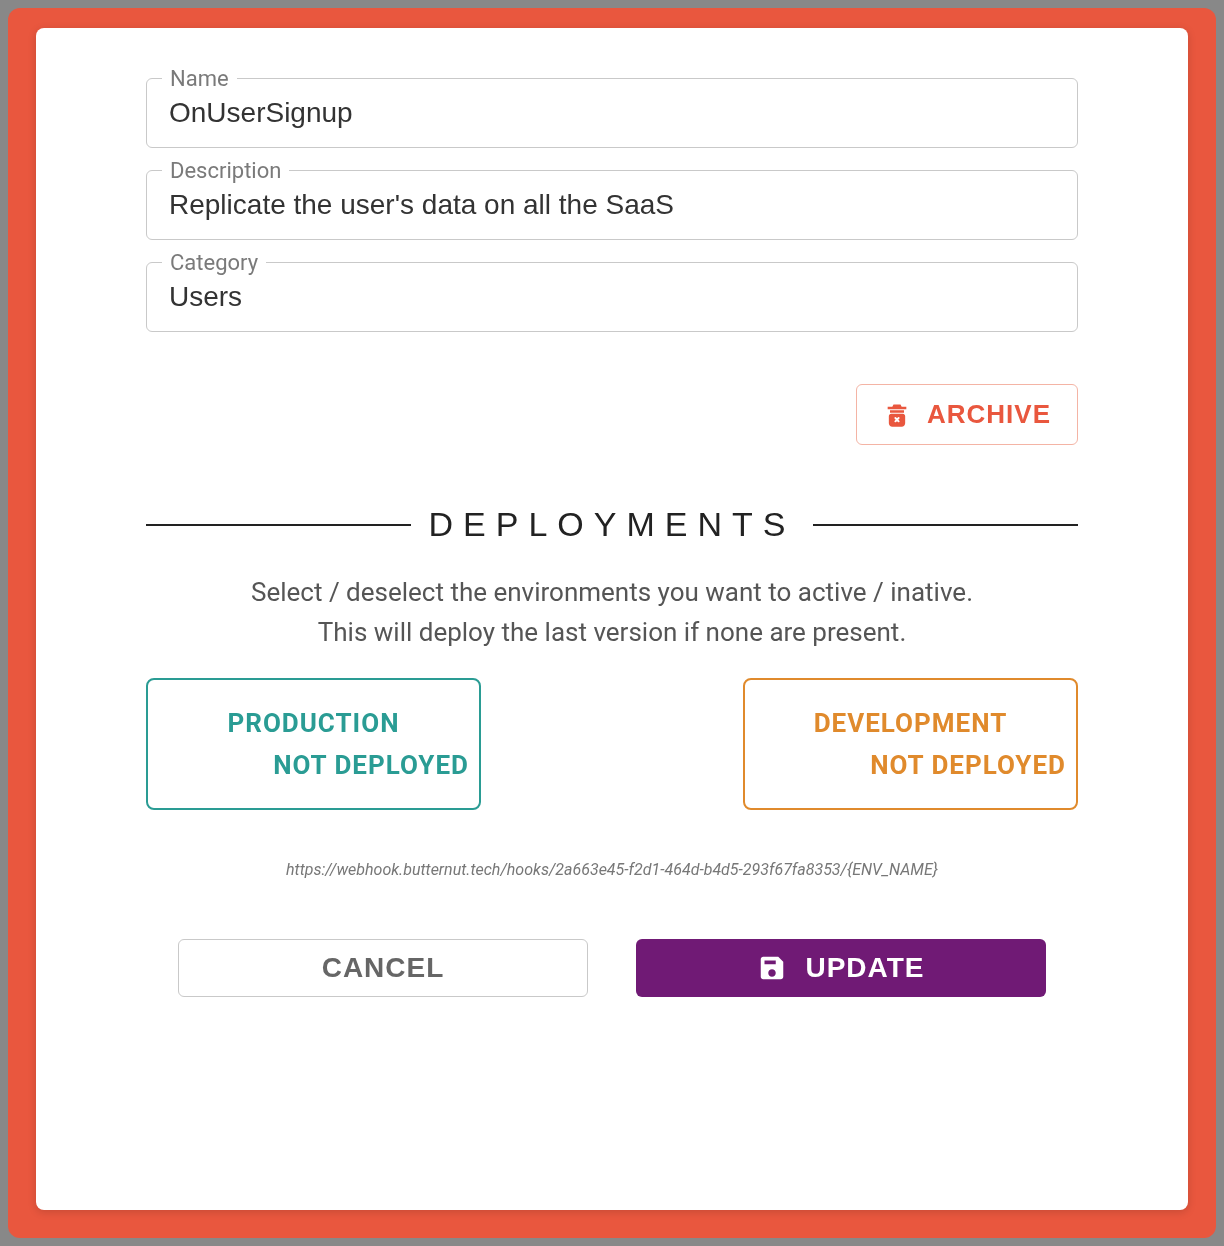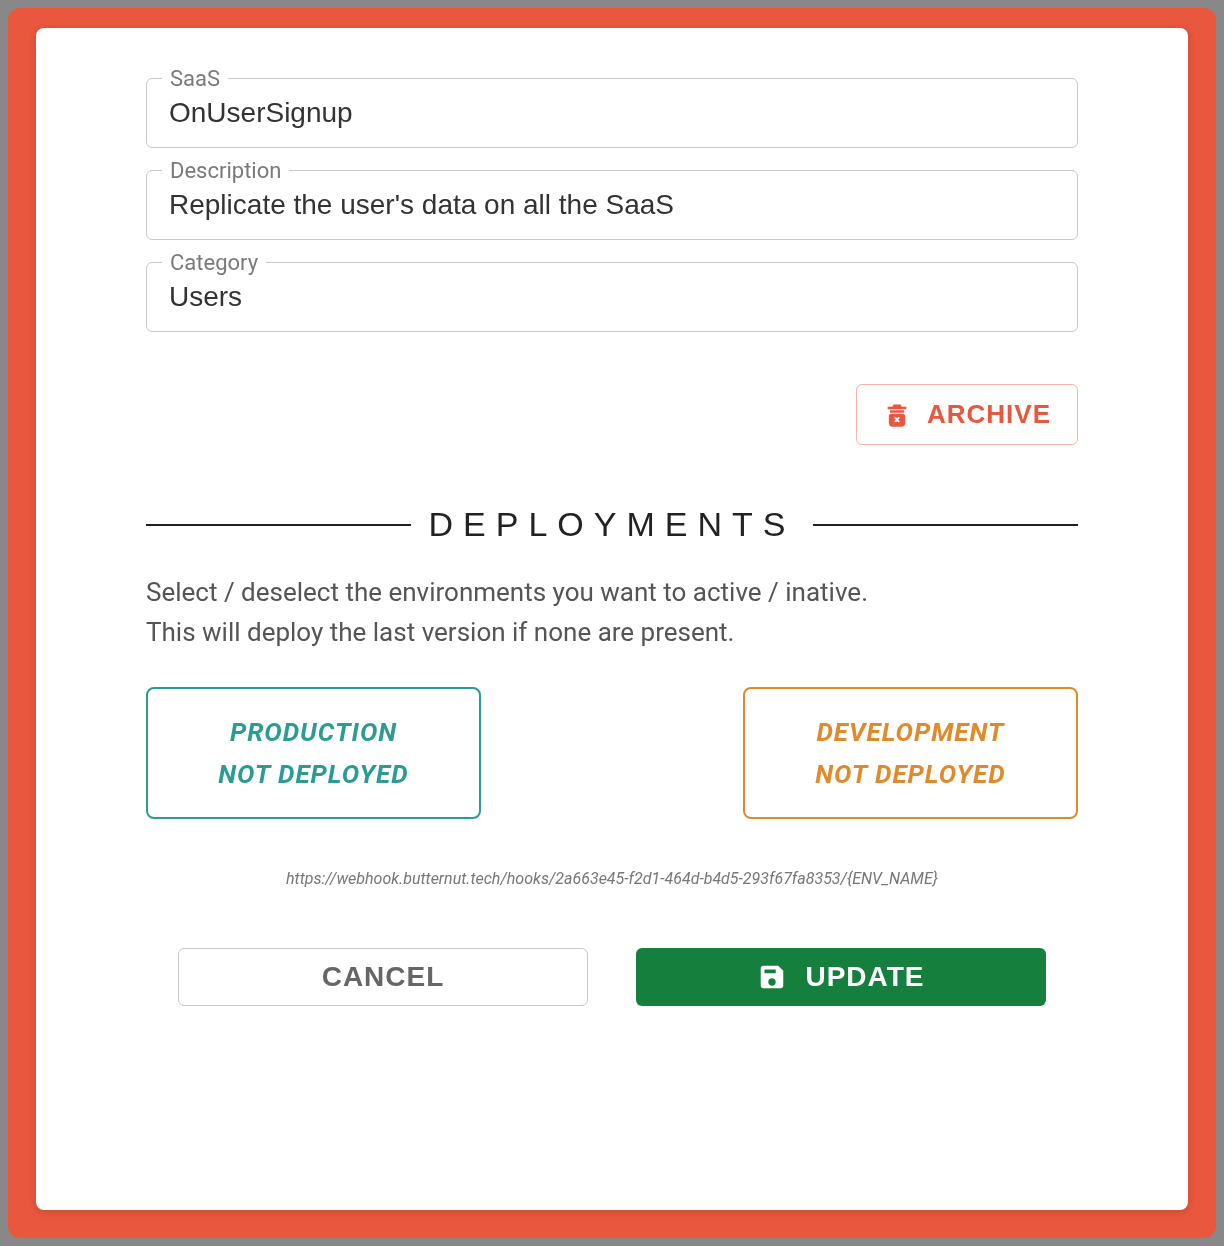--- a/index.html
+++ b/index.html
@@ -97,33 +97,32 @@
     .section-divider .section-title {
       font-size: 34px;
       letter-spacing: 10px;
       font-weight: 400;
       color: #222;
       font-family: "Helvetica Neue", Arial, sans-serif;
       text-align: center;
     }
 
     .dep-help {
-      text-align: left;
+      text-align: center;
       color: #555;
       font-size: 26px;
       line-height: 1.55;
-      margin-bottom: 34px;
+      margin-bottom: 25px;
     }
 
     .env-row {
       display: flex;
       justify-content: space-between;
       gap: 40px;
       margin-bottom: 50px;
-      font-style: italic;
     }
     .env-card {
       flex: 0 0 335px;
       border: 2px solid;
       border-radius: 8px;
       padding: 28px 10px;
       text-align: center;
       cursor: pointer;
     }
     .env-production { border-color: #2a9c94; color: #2a9c94; }
@@ -131,20 +130,21 @@
     .env-name {
       font-size: 26px;
       font-weight: 700;
       letter-spacing: 1px;
       margin-bottom: 12px;
     }
     .env-status {
       font-size: 26px;
       font-weight: 700;
       letter-spacing: 1px;
+      text-align: right;
     }
 
     .webhook-caption {
       text-align: center;
       color: #777;
       font-style: italic;
       font-size: 26px;
       margin-bottom: 10px;
     }
     .webhook-url {
@@ -173,36 +173,36 @@
       justify-content: center;
       gap: 18px;
       cursor: pointer;
     }
     .btn-cancel {
       background: #fff;
       border: 1px solid #c9c9c9;
       color: #666;
     }
     .btn-update {
-      background: #15803d;
+      background: #701a75;
       border: none;
       color: #fff;
     }
     .save-icon svg { width: 30px; height: 30px; display: block; }
     .save-icon svg * { fill: #fff; }
   </style>
 </head>
 <body>
 
 <div class="outer-frame">
   <div class="modal">
 
 
     <div class="field-wrap">
-      <span class="field-label">SaaS</span>
+      <span class="field-label">Name</span>
       <input type="text" value="OnUserSignup" style="">
     </div>
 
     <div class="field-wrap">
       <span class="field-label">Description</span>
       <input type="text" value="Replicate the user's data on all the SaaS" style="">
     </div>
 
     <div class="field-wrap">
       <span class="field-label">Category</span>

